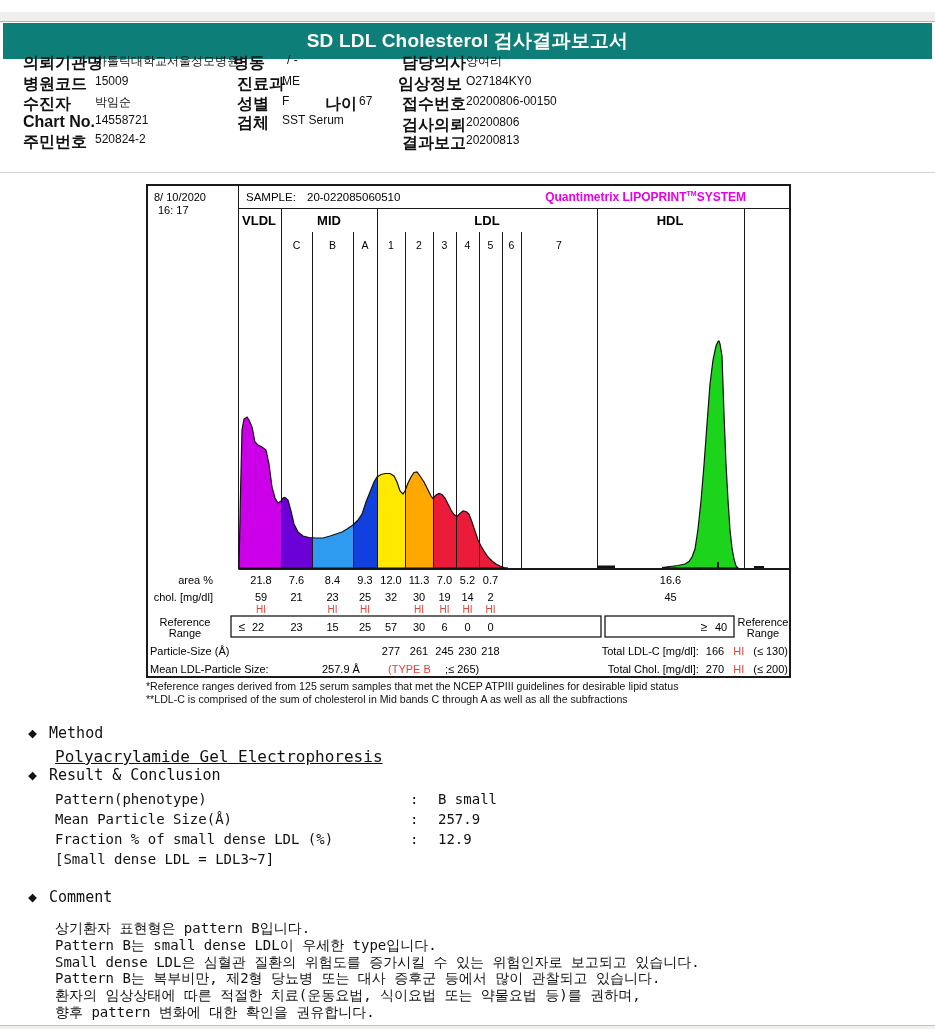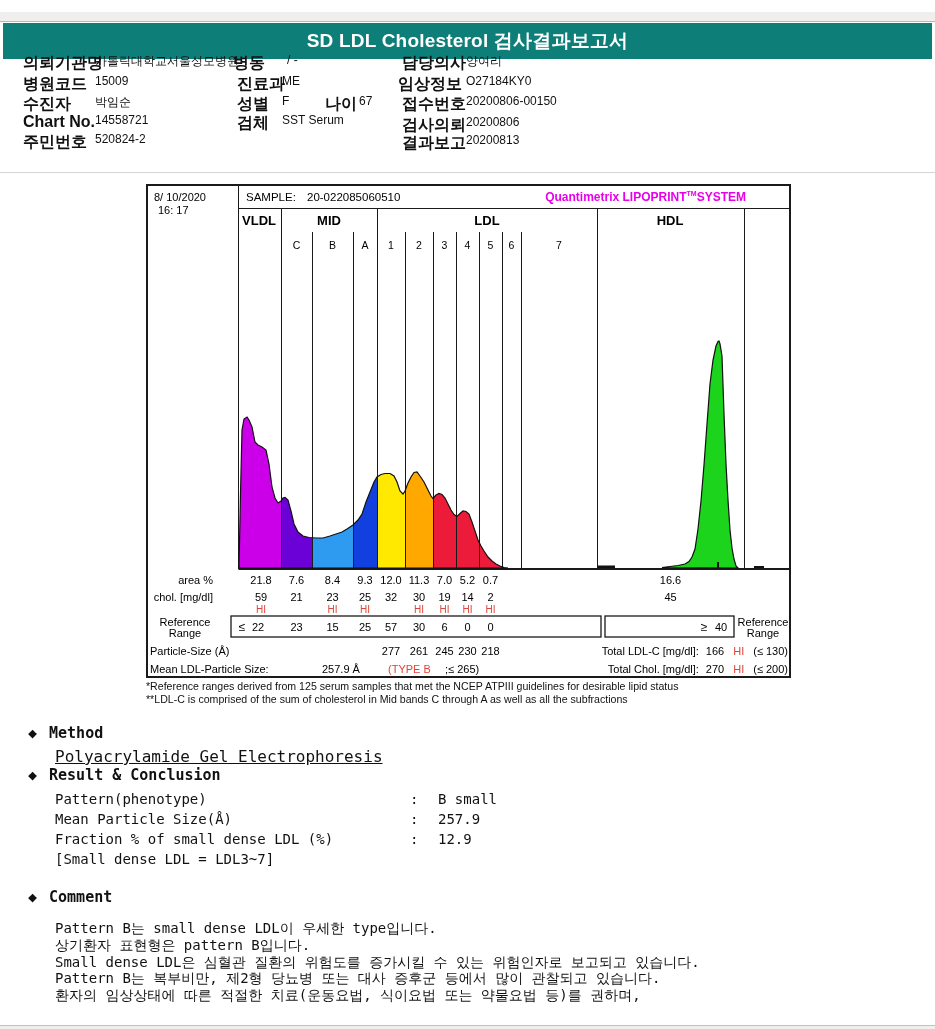--- a/index.html
+++ b/index.html
@@ -11,21 +11,21 @@
   #bottom-strip{top:1013px;height:16px;border-top:1px solid #c2c1bf;}
   #title-bar{left:3px;top:11px;width:929px;height:36px;background:#0e7e79;
              display:flex;align-items:center;justify-content:center;}
   #title-bar .t{color:#fff;font-weight:bold;font-size:19px;letter-spacing:0.2px;}
   .fld-label{position:absolute;font-size:16px;font-weight:bold;white-space:nowrap;}
   .fld-value{position:absolute;font-size:12px;white-space:nowrap;}
   #header-divider{left:0;top:160px;width:935px;border-top:1px solid #d6d5d3;height:0;}
   #chart-wrap{left:146px;top:172px;width:645px;height:580px;}
   #footnotes{left:146px;top:668px;font-size:10.6px;line-height:12.5px;white-space:nowrap;}
   .mono{font-family:"DejaVu Sans Mono", monospace;}
-  .sec-head{position:absolute;font-size:15px;font-weight:bold;white-space:nowrap;}
+  .sec-head{position:absolute;font-size:15px;font-weight:normal;white-space:nowrap;}
   .sec-head .dia{font-size:15px;margin-right:12px;}
   .sec-body{position:absolute;font-size:16px;white-space:nowrap;text-decoration:underline;}
   .res-row{position:absolute;font-size:14px;white-space:nowrap;}
   .res-row .lbl{display:inline-block;width:355px;}
   .res-row .col{display:inline-block;width:28px;}
   #comment-lines{left:55px;top:908px;font-size:14px;line-height:16.8px;white-space:nowrap;}
   svg text{font-family:"Liberation Sans", sans-serif;}
 </style>
 </head>
 <body>
@@ -298,20 +298,21 @@
   <span class="lbl">Fraction % of small dense LDL (%)</span><span class="col">:</span><span>12.9</span>
 </div>
 <div class="res-row mono" style="left:55px;top:851px">
   <span class="lbl">[Small dense LDL = LDL3~7]</span>
 </div>
 
 <div class="sec-head mono" style="left:28px;top:888px">
   <span class="dia">◆</span><span>Comment</span>
 </div>
 <div class="abs mono" id="comment-lines">
+  <div>상기환자 표현형은 pattern B입니다.</div>
   <div>Pattern B는 small dense LDL이 우세한 type입니다.</div>
-  <div>상기환자 표현형은 pattern B입니다.</div>
   <div>Small dense LDL은 심혈관 질환의 위험도를 증가시킬 수 있는 위험인자로 보고되고 있습니다.</div>
   <div>Pattern B는 복부비만, 제2형 당뇨병 또는 대사 증후군 등에서 많이 관찰되고 있습니다.</div>
   <div>환자의 임상상태에 따른 적절한 치료(운동요법, 식이요법 또는 약물요법 등)를 권하며,</div>
+  <div>향후 pattern 변화에 대한 확인을 권유합니다.</div>
 </div>
 
 <div class="abs edge-strip" id="bottom-strip"></div>
 
 </body></html>

